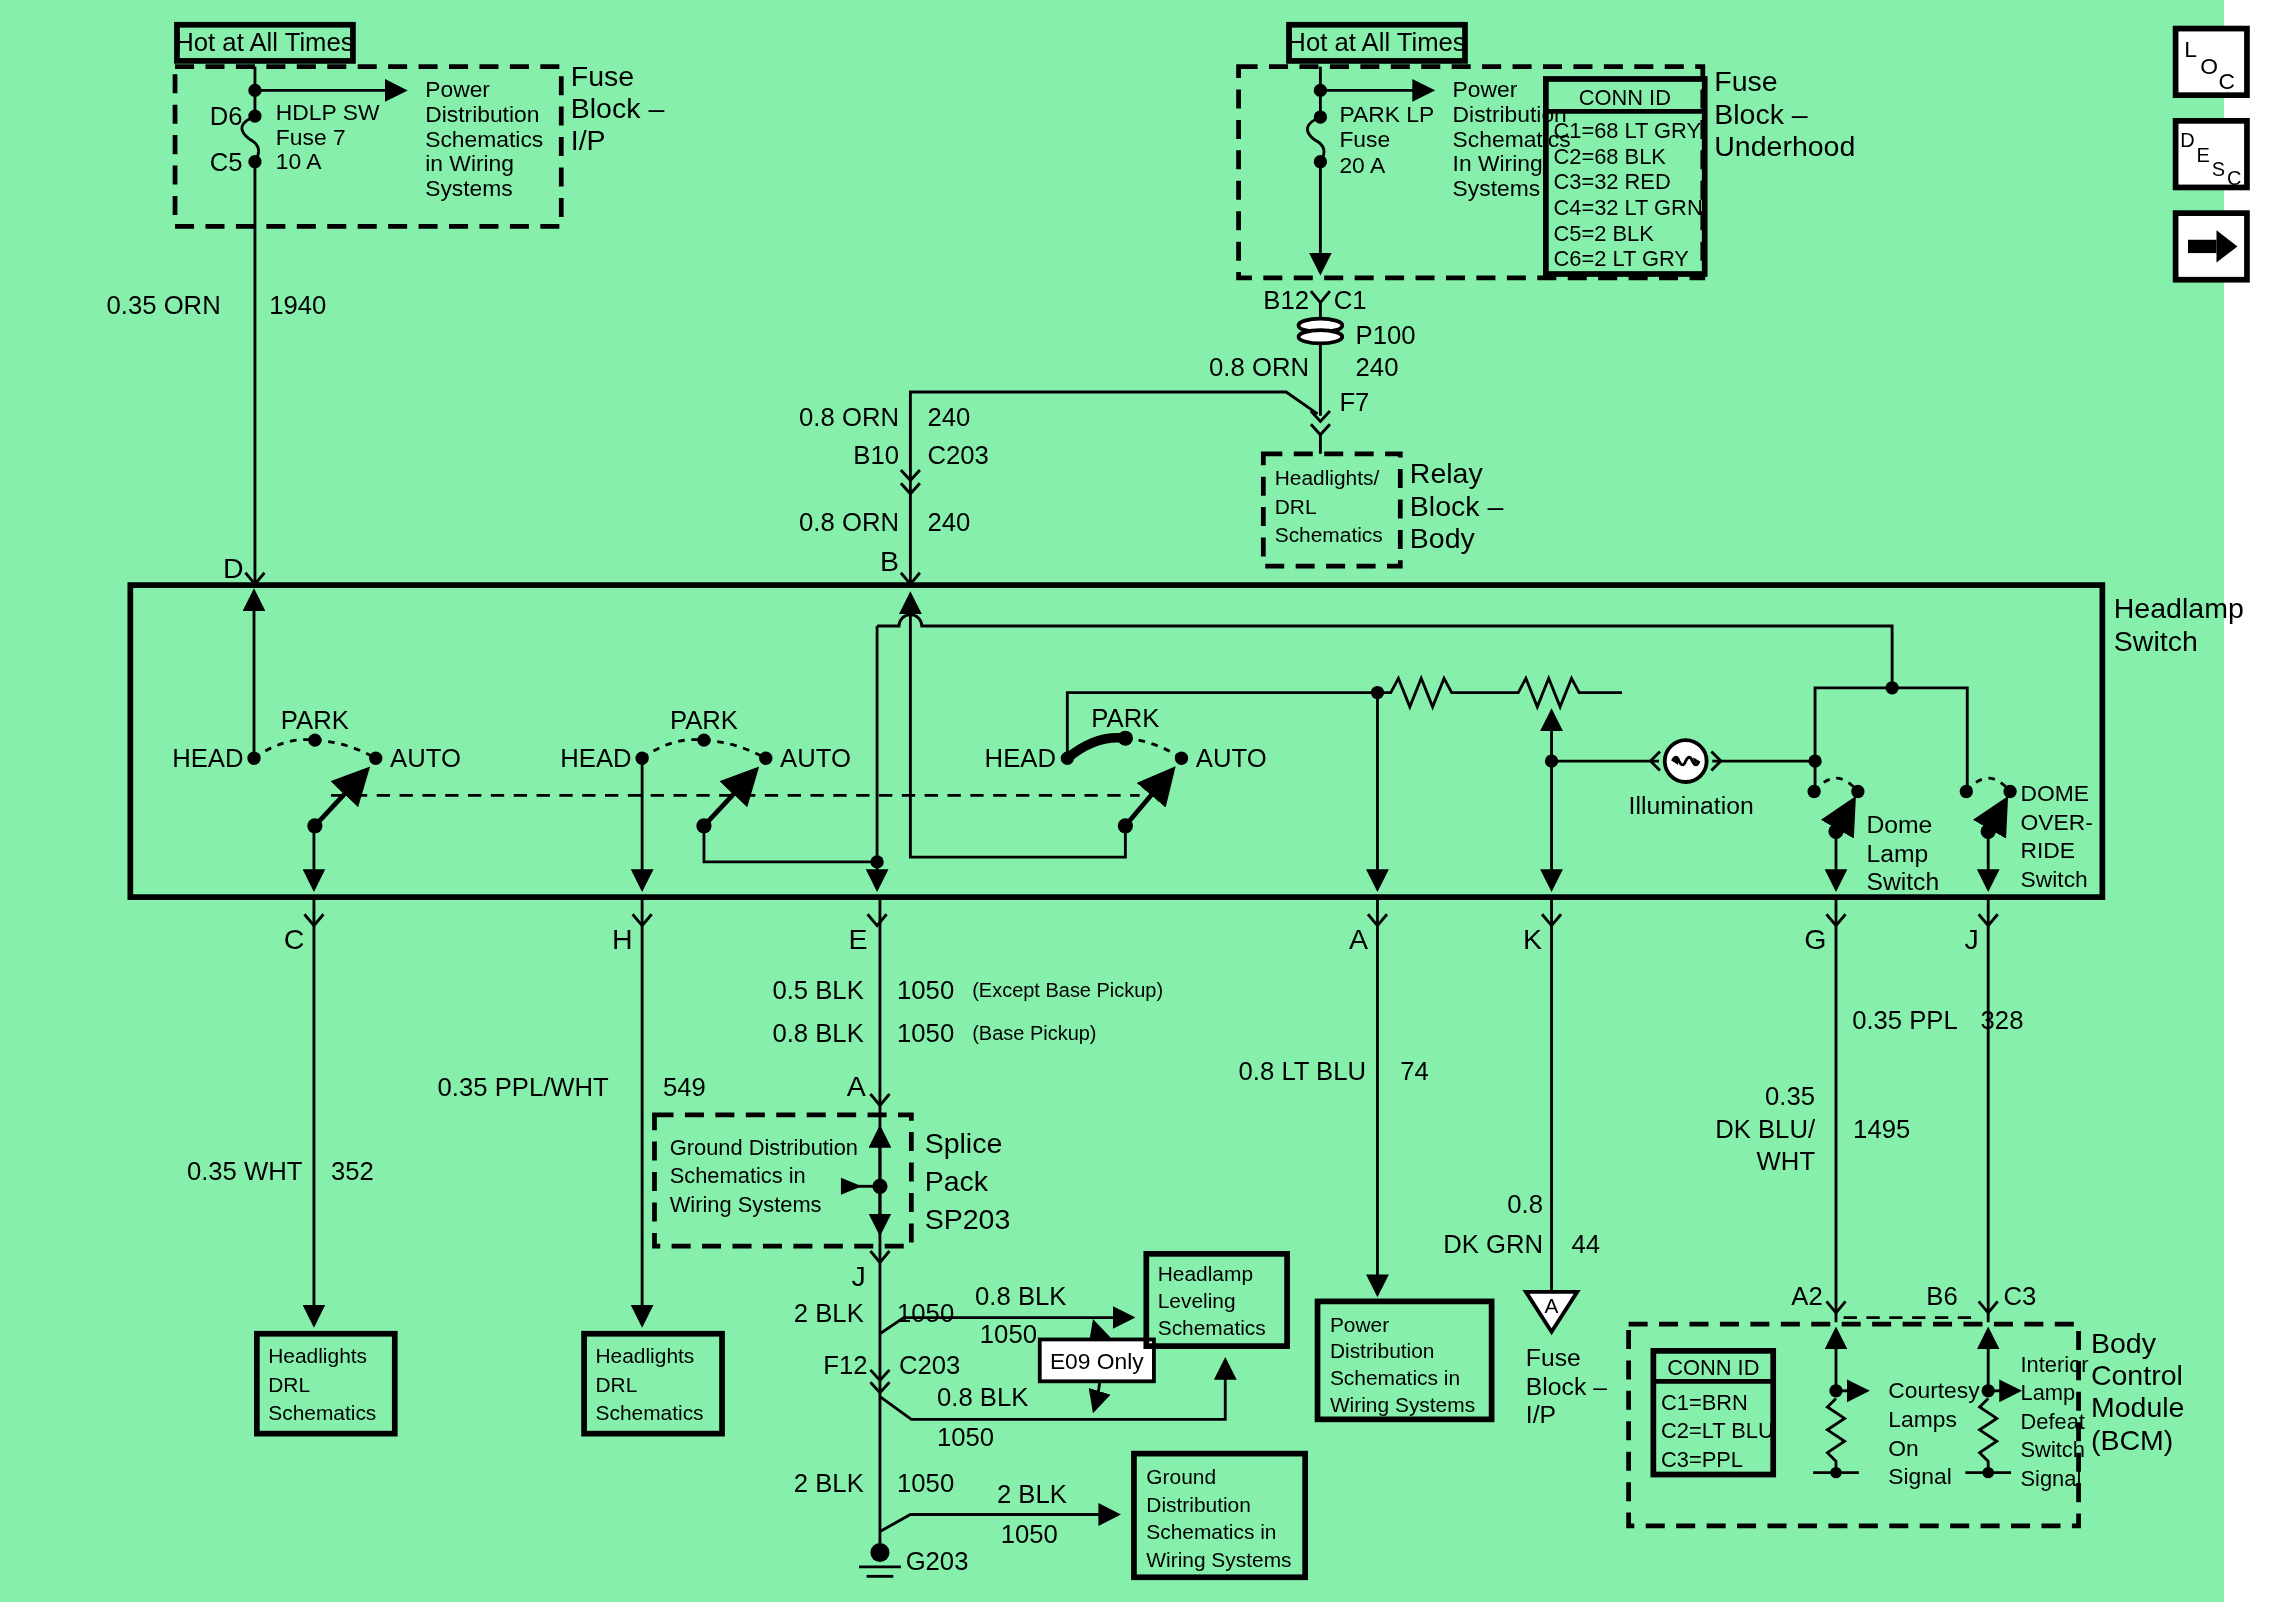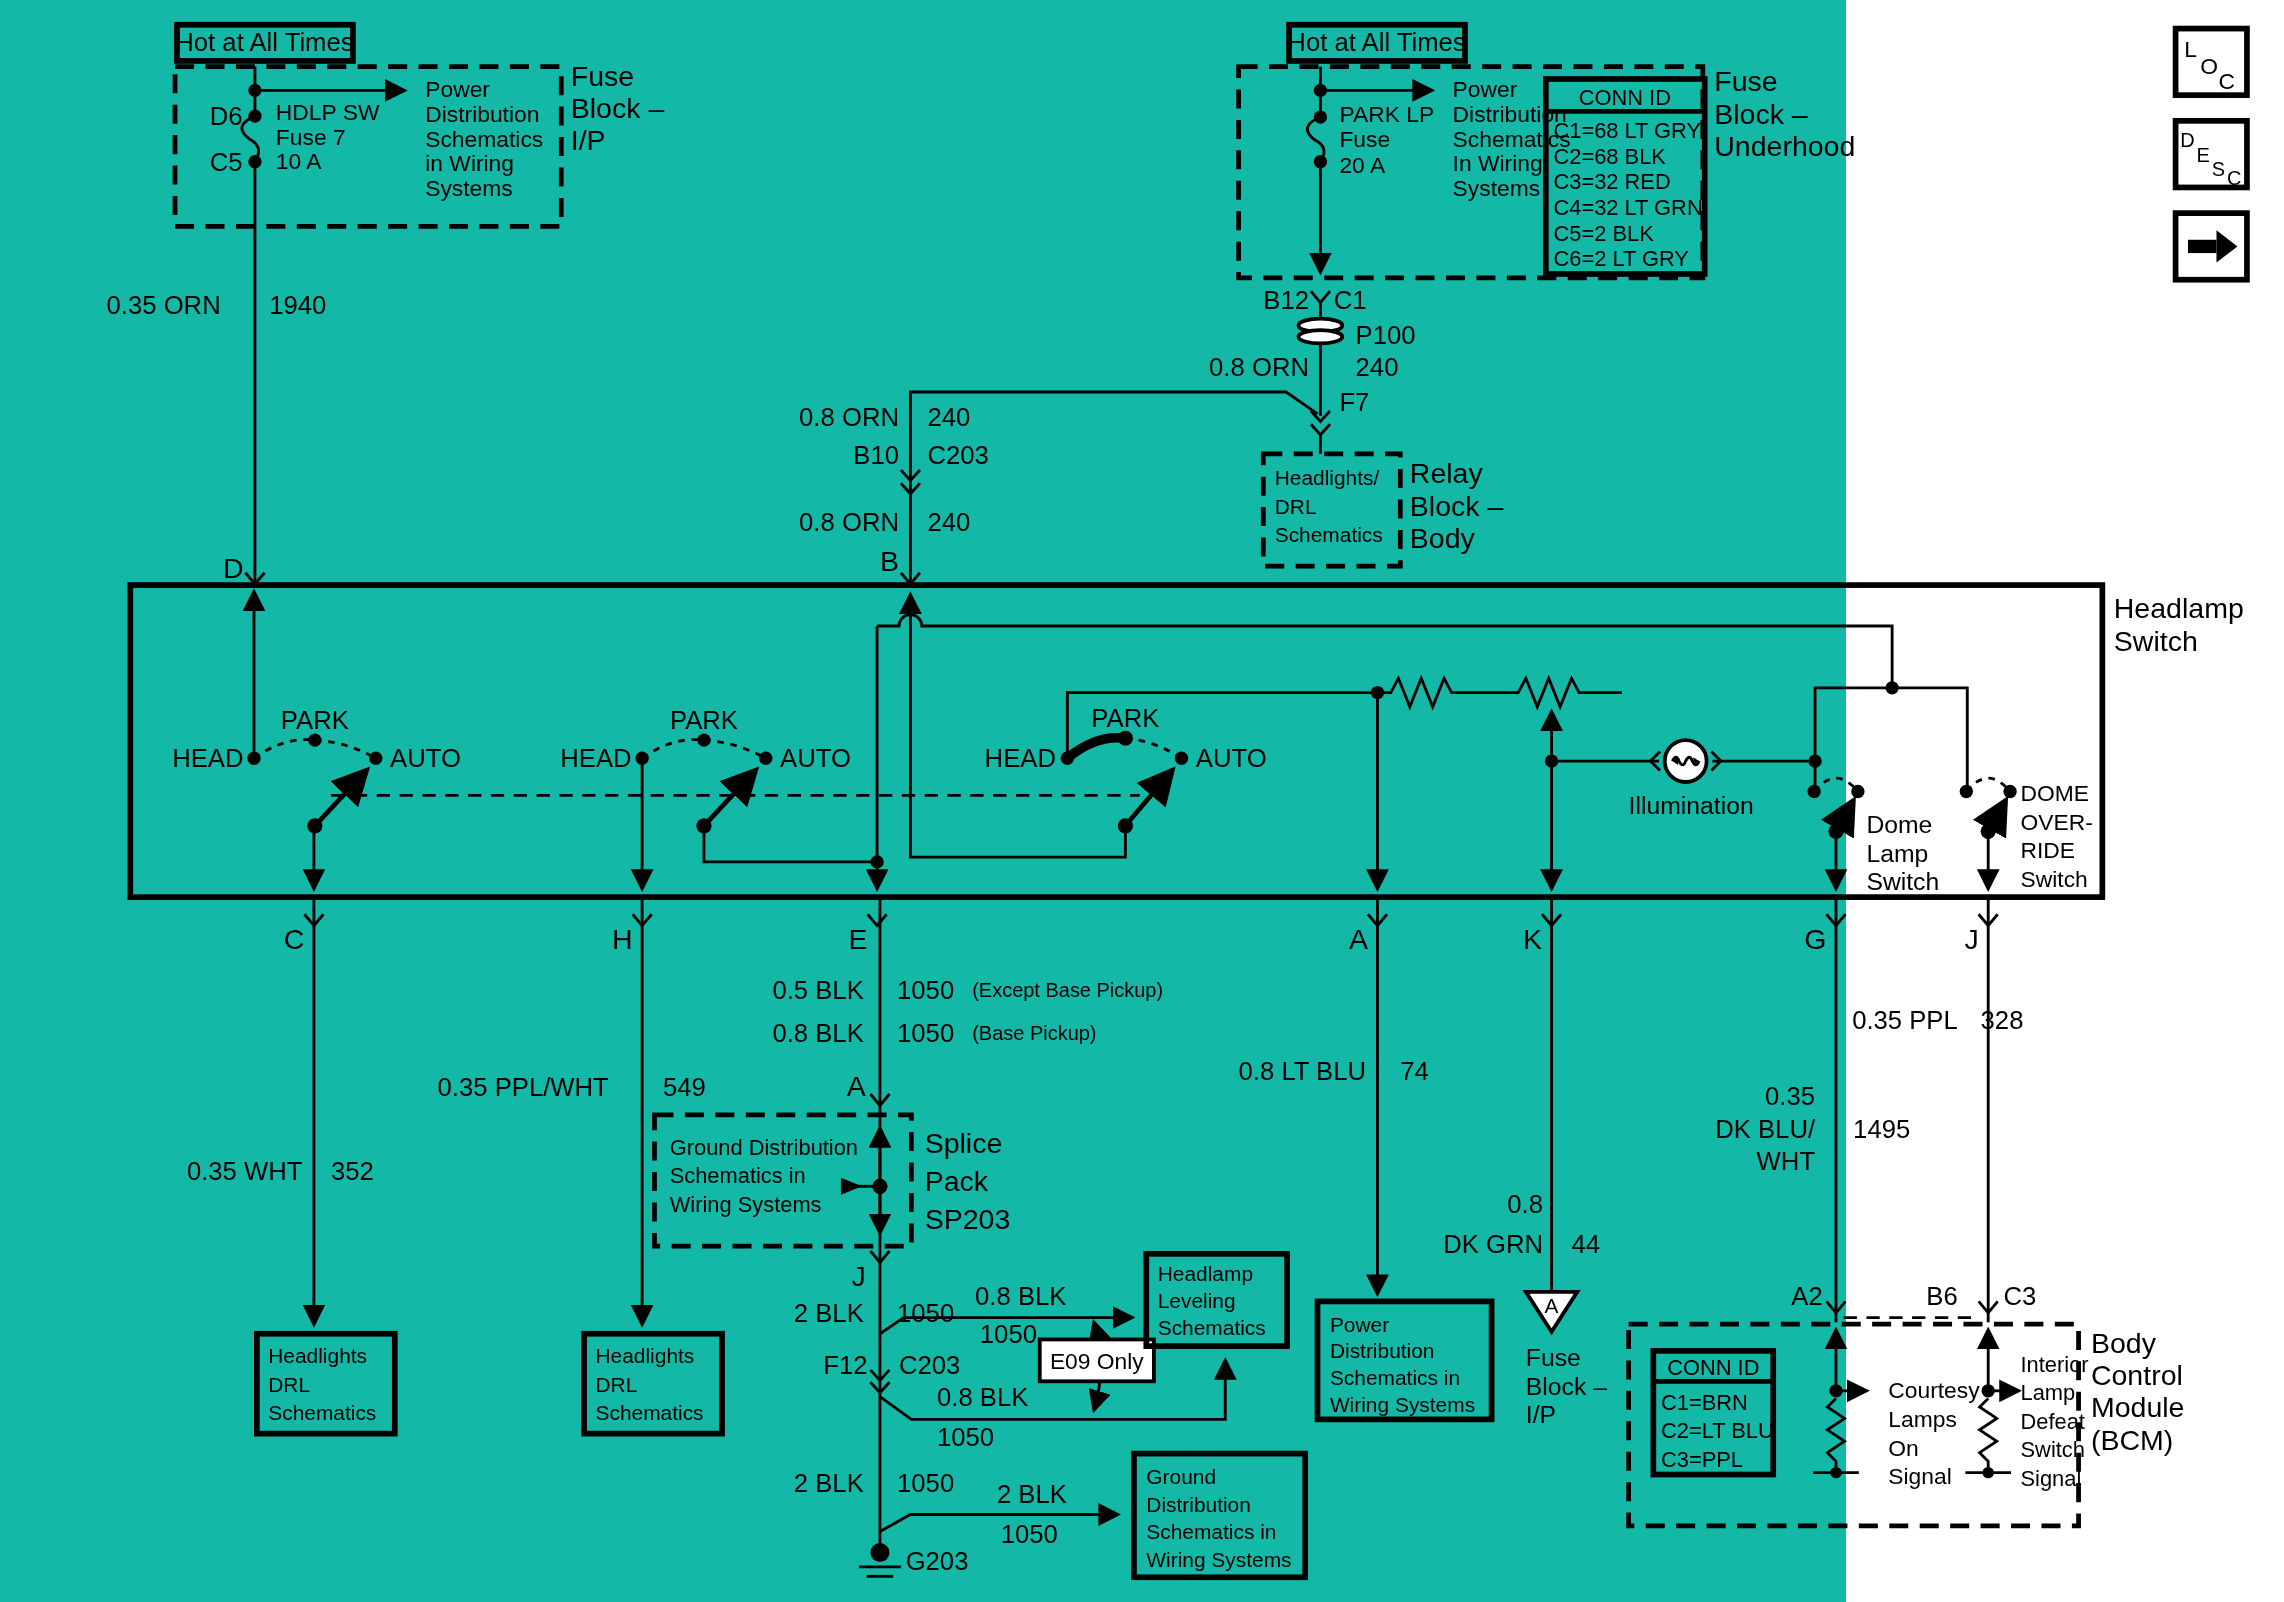--- a/index.html
+++ b/index.html
@@ -1,16 +1,16 @@
 <!DOCTYPE html>
 <html style="font-size:15px"><head>
 <meta charset="utf-8">
 <style>
   html,body{margin:0;padding:0;background:#ffffff;}
-  .stage{position:relative;width:1846px;height:1603px;background:#14b8a6;
+  .stage{position:relative;width:2224px;height:1603px;background:#86efac;
          font-family:"Liberation Sans", sans-serif;}
   svg{display:block;}
   text{fill:#000;font-family:"Liberation Sans", sans-serif;}
   .t27{font-size:27px;} .t30{font-size:30px;} .t24{font-size:24px;}
   .t23{font-size:23px;} .t21{font-size:21px;} .t26{font-size:26px;}
   .t22{font-size:22px;}
   .wire{stroke:#000;stroke-width:3;fill:none;}
   .wire5{stroke:#000;stroke-width:5;fill:none;}
   .bold10{stroke:#000;stroke-width:10;fill:none;}
   .boxsolid{fill:none;stroke:#000;stroke-width:6;}

